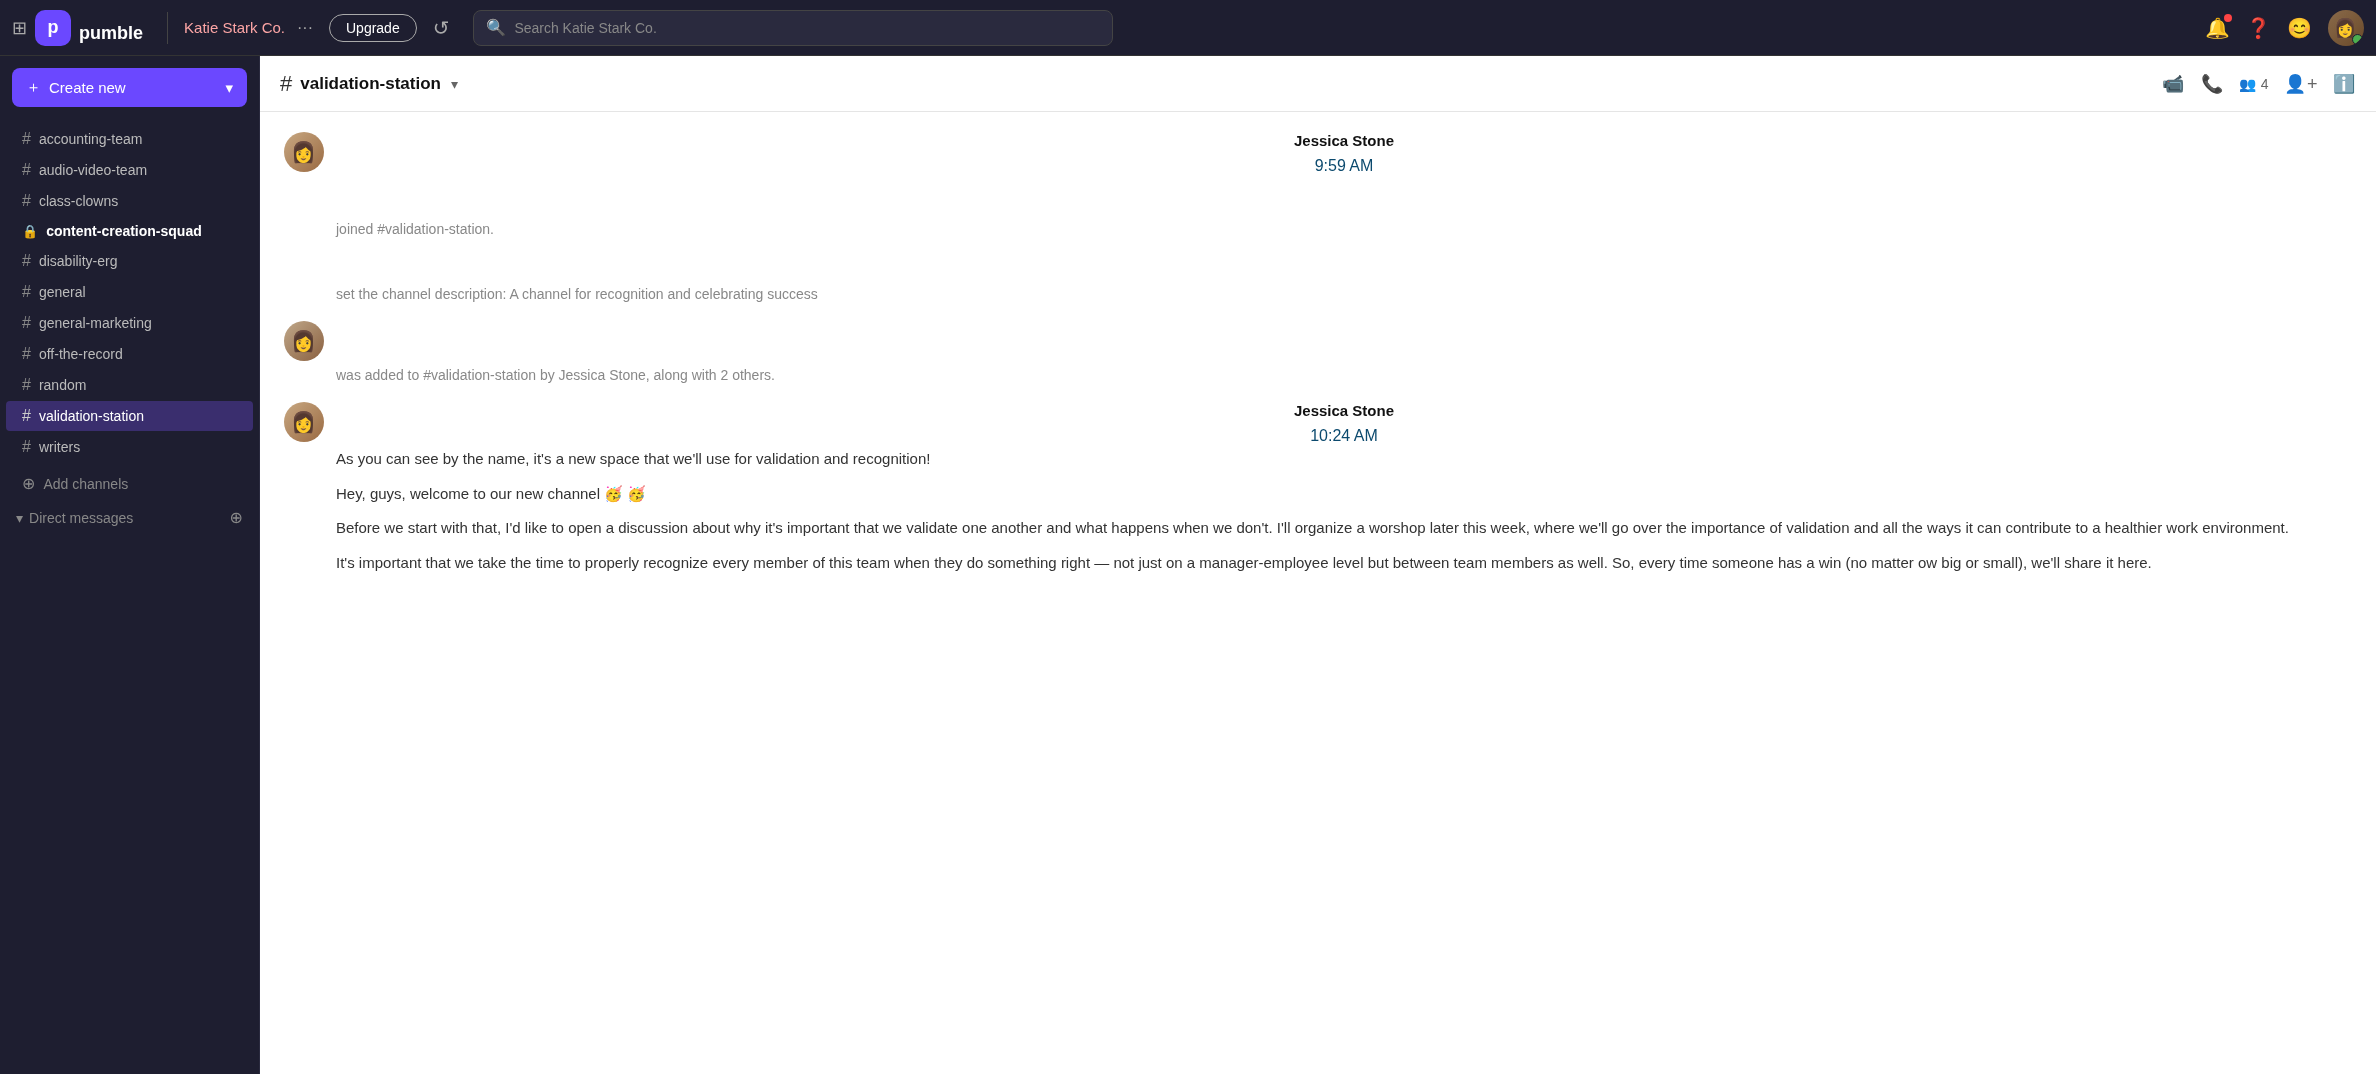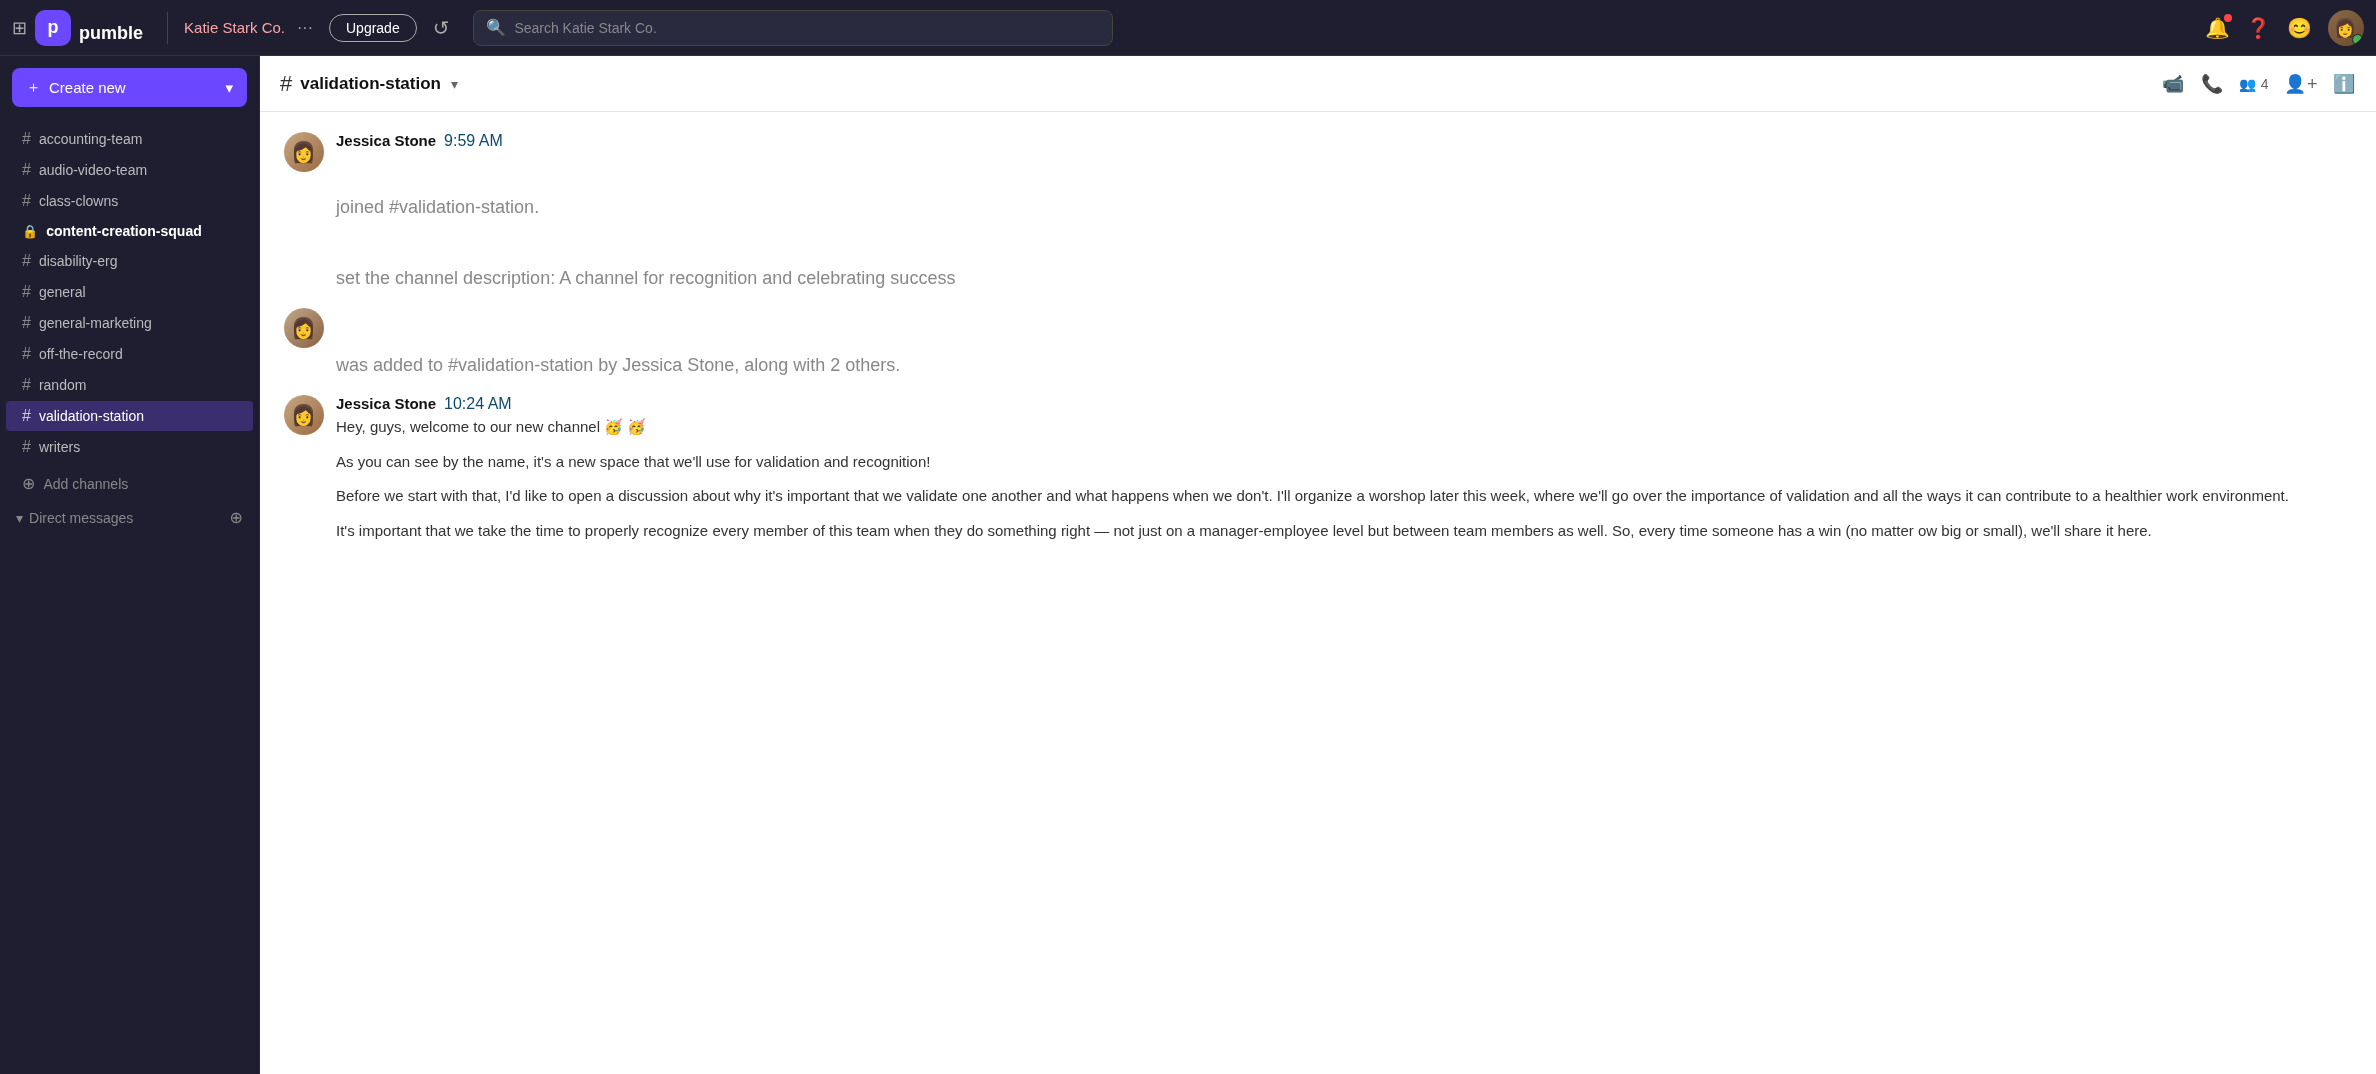--- a/index.html
+++ b/index.html
@@ -226,25 +226,25 @@
       overflow: hidden;
       display: flex; align-items: center; justify-content: center;
     }
     .avatar-jessica {
       background: linear-gradient(135deg, #c8a882, #9a6a42);
     }
     .avatar-joan {
       background: linear-gradient(135deg, #c0a88a, #8a6040);
     }
     .message-content { flex: 1; }
-    .message-header { display: flex; align-items: flex-start; gap: 8px; margin-bottom: 3px; }
+    .message-header { display: flex; align-items: center; gap: 8px; margin-bottom: 3px; flex-direction: column; }
     .message-author { font-weight: 700; font-size: 15px; color: #111; }
     .message-time { font-size: 16px; color: #0c4a6e; }
     .message-text { font-size: 15px; color: #333; line-height: 1.5; }
-    .message-text.system { color: #888; font-size: 18px; margin-top: 44px; }
+    .message-text.system { color: #888; font-size: 14px; margin-top: 44px; }
     .message-text p { margin-bottom: 12px; }
     .message-text p:last-child { margin-bottom: 0; }
   </style>
 </head>
 <body>
 
 <div class="topbar">
   <span class="topbar-grid-icon">⊞</span>
   <div class="topbar-logo">
     <div class="topbar-logo-icon">p</div>
@@ -379,22 +379,22 @@
           </div>
         </div>
         <div class="message-group">
           <div class="message-avatar avatar-jessica" style="width: 40px; height: 40px; border-radius: 50%; flex-shrink: 0; background: linear-gradient(135deg, rgb(200, 168, 130), rgb(154, 106, 66)); display: flex; align-items: center; justify-content: center; font-size: 20px;">👩</div>
           <div class="message-content">
             <div class="message-header">
               <span class="message-author">Jessica Stone</span>
               <span class="message-time">10:24 AM</span>
             </div>
             <div class="message-text">
+              <p>As you can see by the name, it's a new space that we'll use for validation and recognition!</p>
               <p>Hey, guys, welcome to our new channel 🥳 🥳</p>
-              <p>As you can see by the name, it's a new space that we'll use for validation and recognition!</p>
               <p>Before we start with that, I'd like to open a discussion about why it's important that we validate one another and what happens when we don't. I'll organize a worshop later this week, where we'll go over the importance of validation and all the ways it can contribute to a healthier work environment.</p>
               <p>It's important that we take the time to properly recognize every member of this team when they do something right — not just on a manager-employee level but between team members as well. So, every time someone has a win (no matter ow big or small), we'll share it here.</p>
             </div>
           </div>
         </div>
       </div>
   </div>
 </div>
 
 </body></html>

